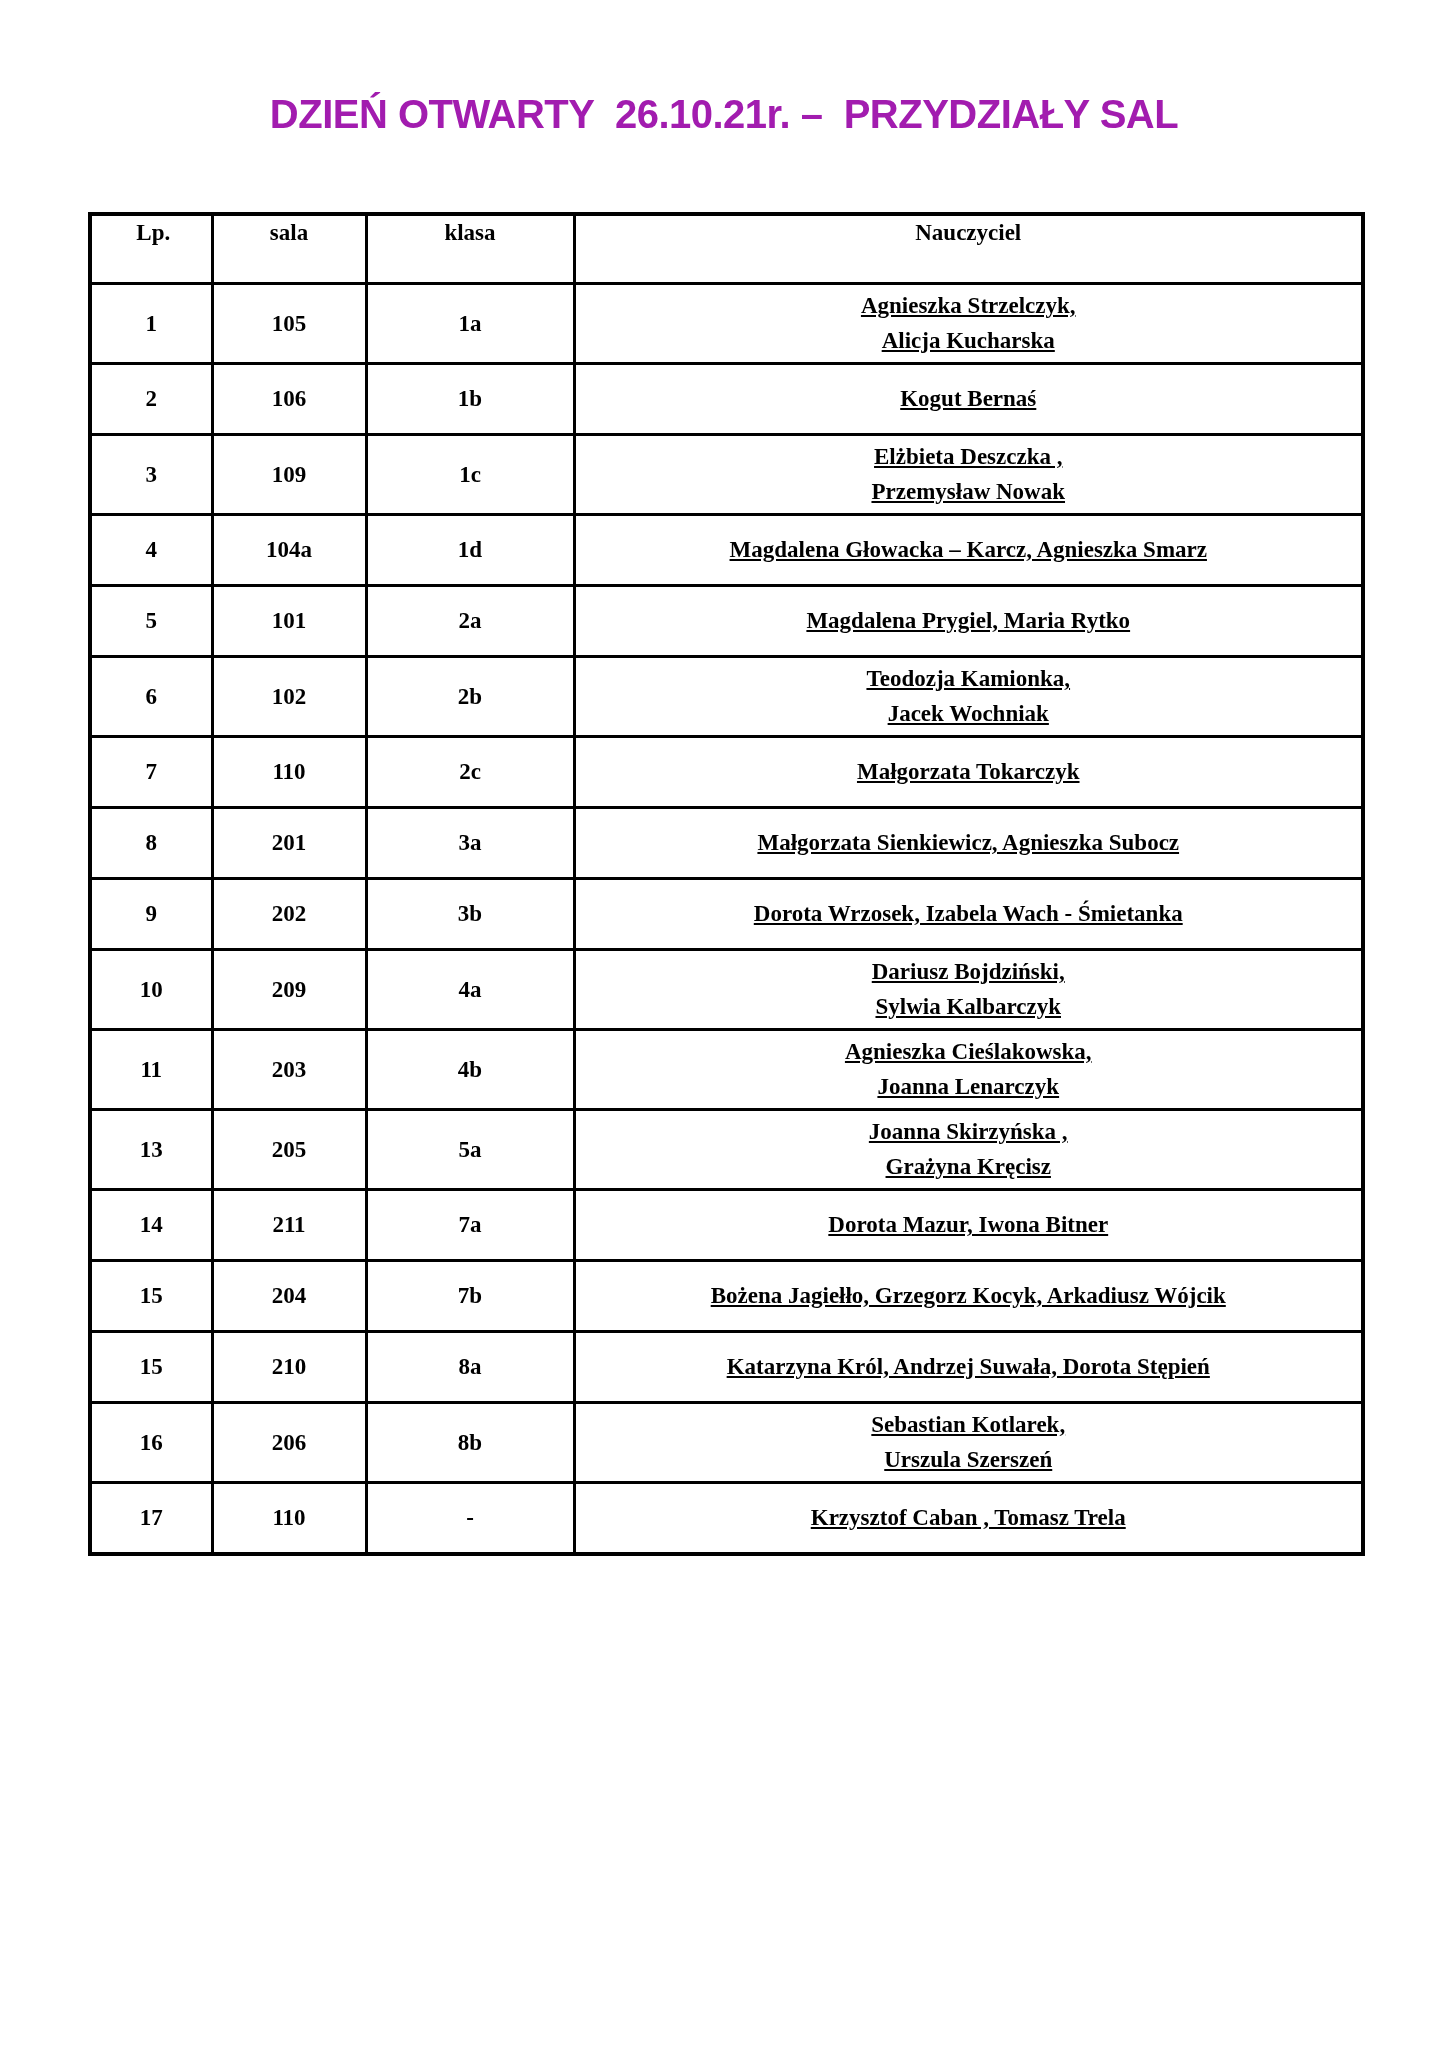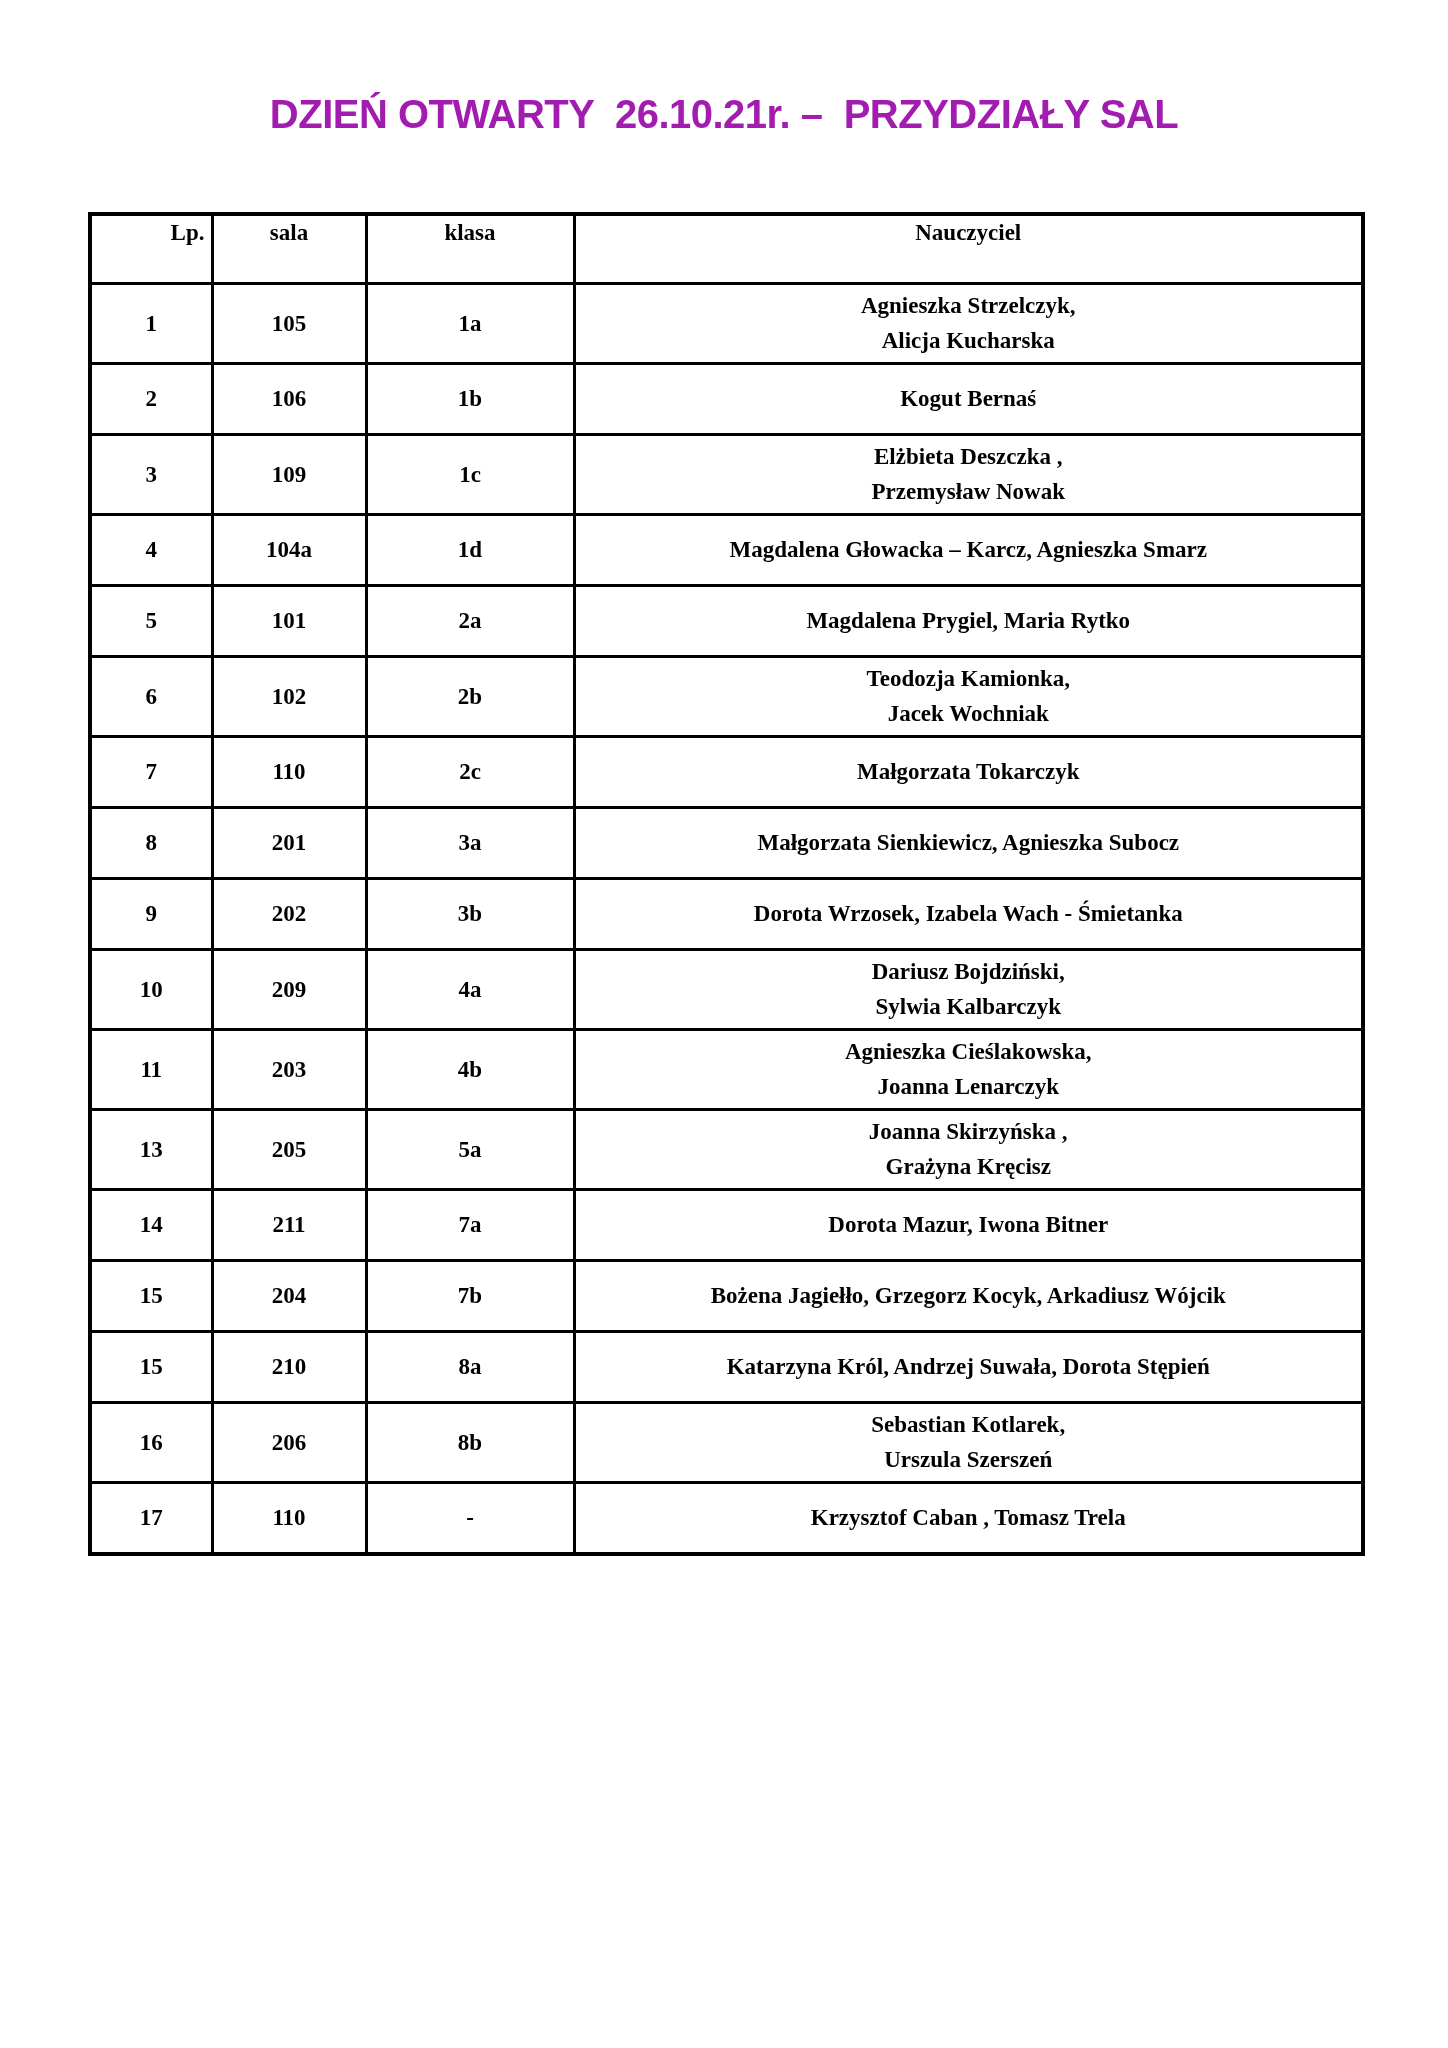--- a/index.html
+++ b/index.html
@@ -47,31 +47,32 @@
   col.c-sala  { width: 154px; }
   col.c-klasa { width: 208px; }
   col.c-teacher { width: auto; }
   thead th {
     height: 58px;
     vertical-align: top;
     text-align: center;
     padding-top: 8px;
   }
   thead th.h-lp {
-    text-align: right;
+    text-align: center;
     padding-left: 10px;
   }
   tbody td {
     height: 60px;
     text-align: center;
     vertical-align: middle;
   }
   tbody td.c-teacher {
     white-space: pre-line;
     line-height: 1.5;
+    text-decoration: underline;
   }
 </style>
 </head>
 <body>
 
 <h1 class="page-title">DZIEŃ OTWARTY  26.10.21r. –  PRZYDZIAŁY SAL</h1>
 
 <table class="assignments">
   <colgroup>
     <col class="c-lp">

